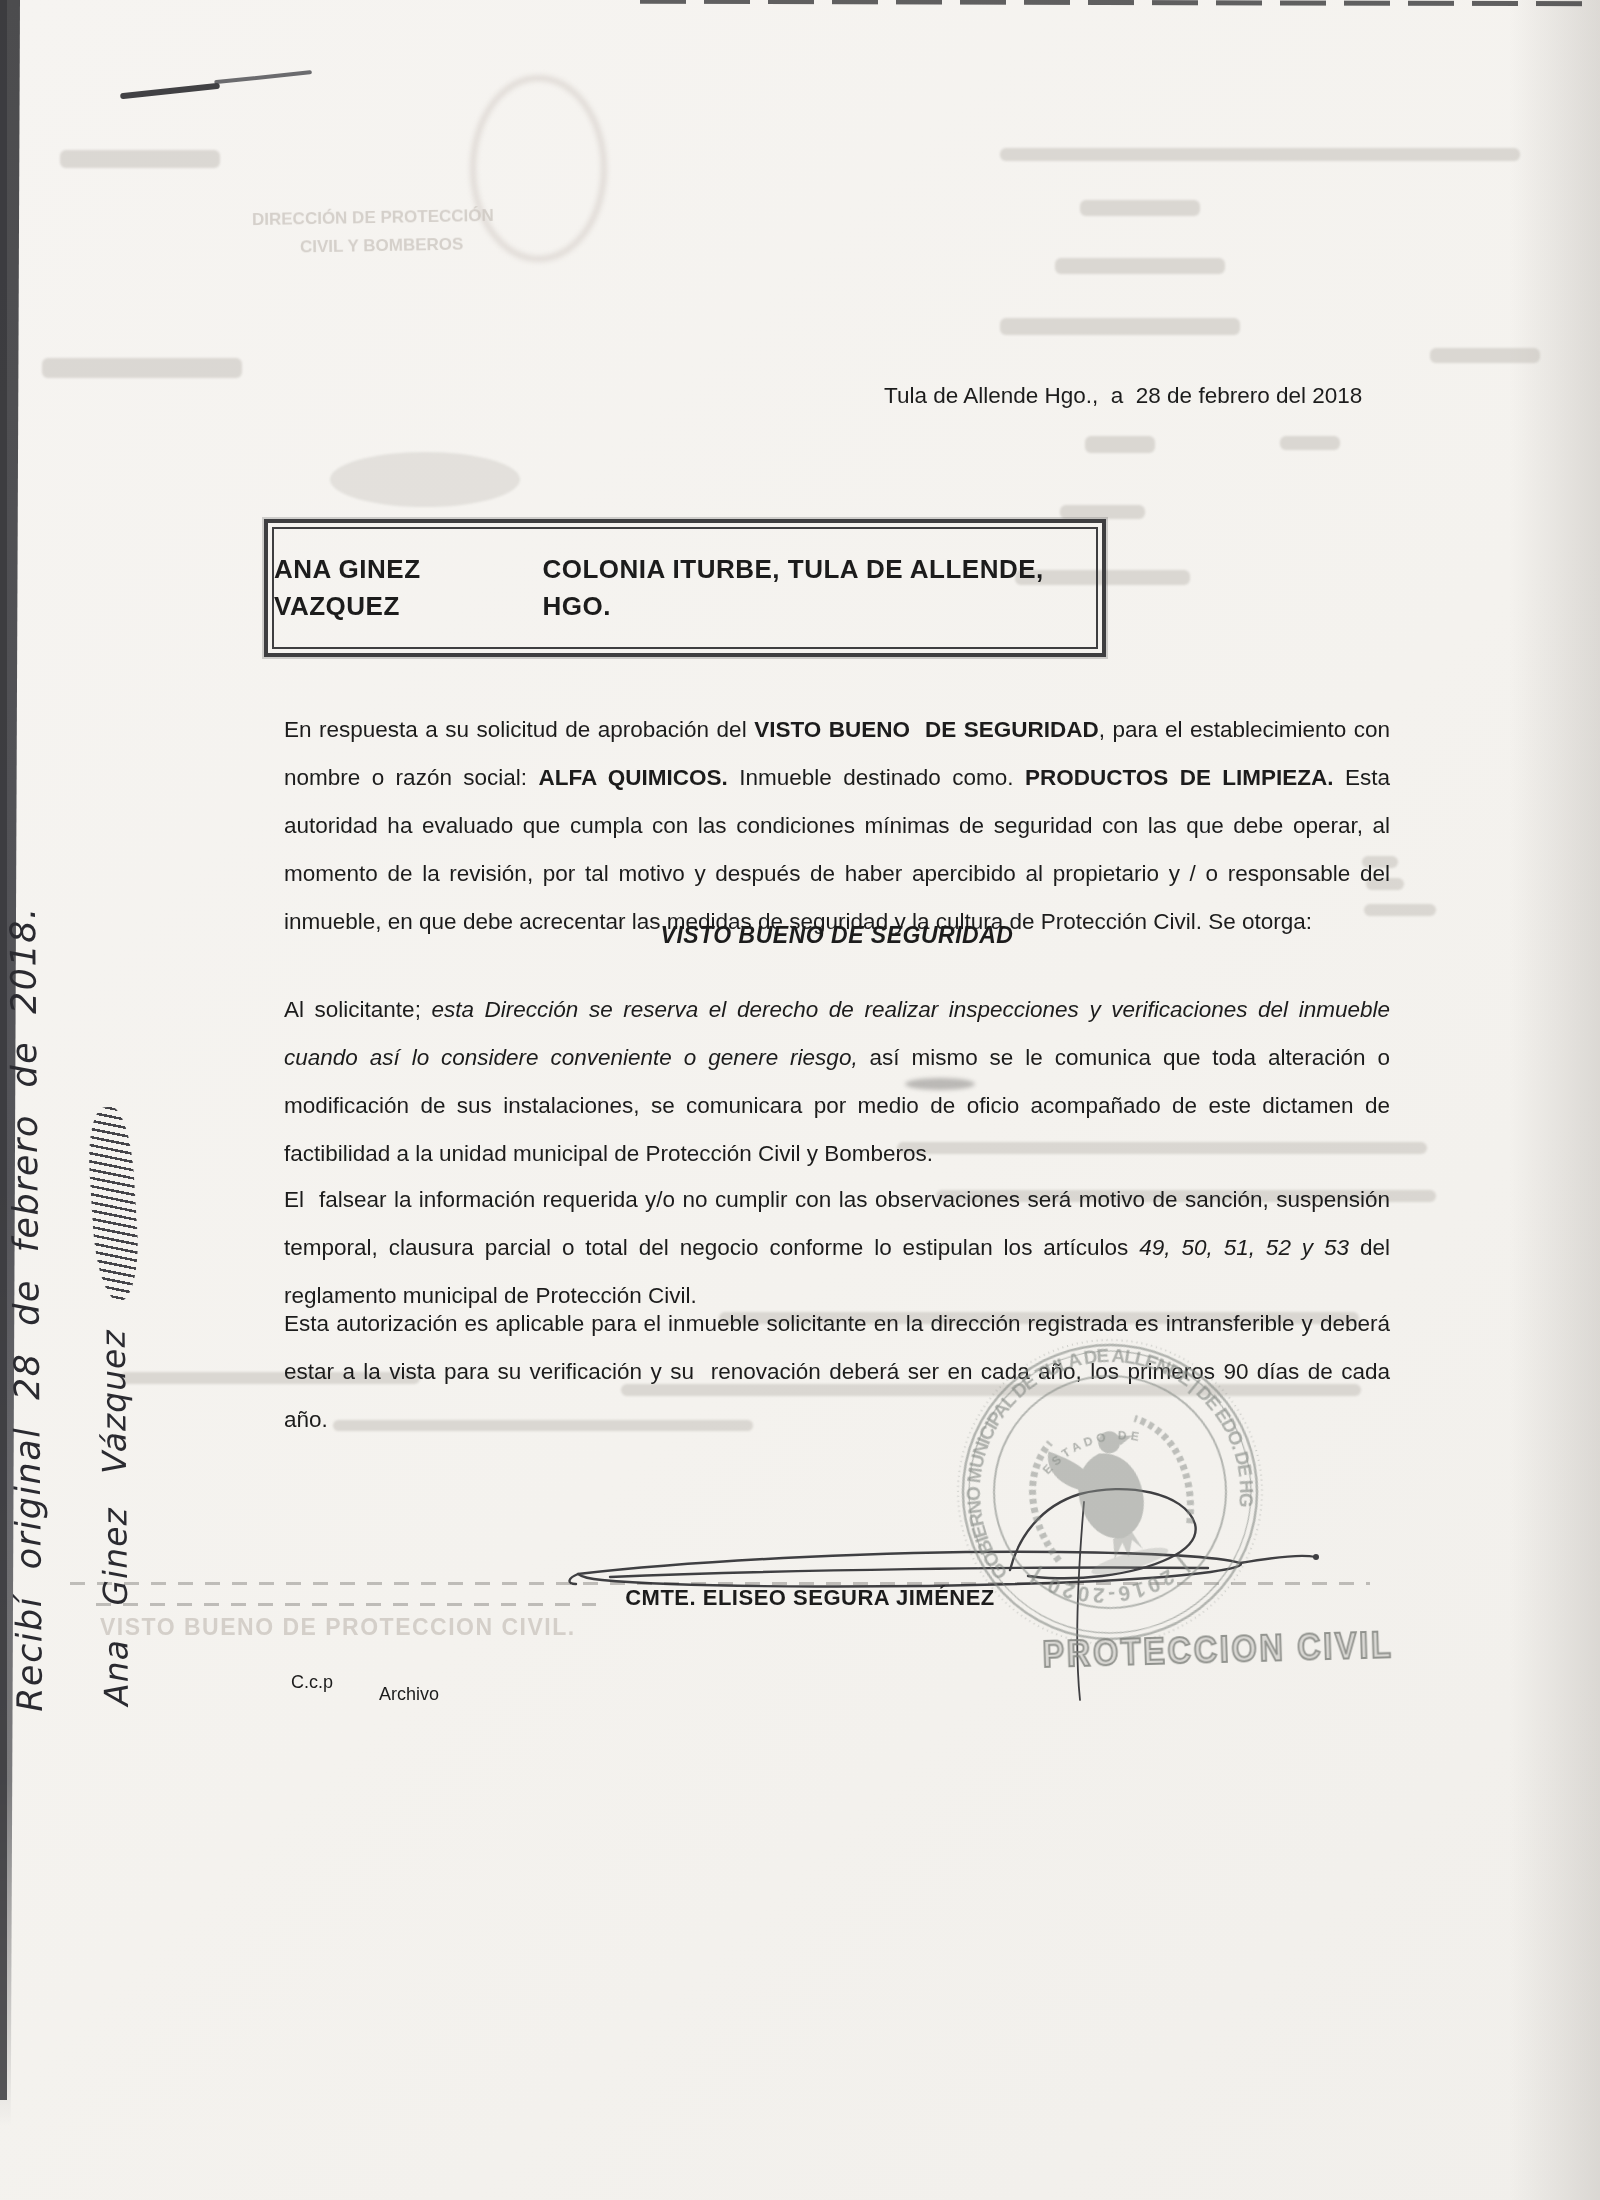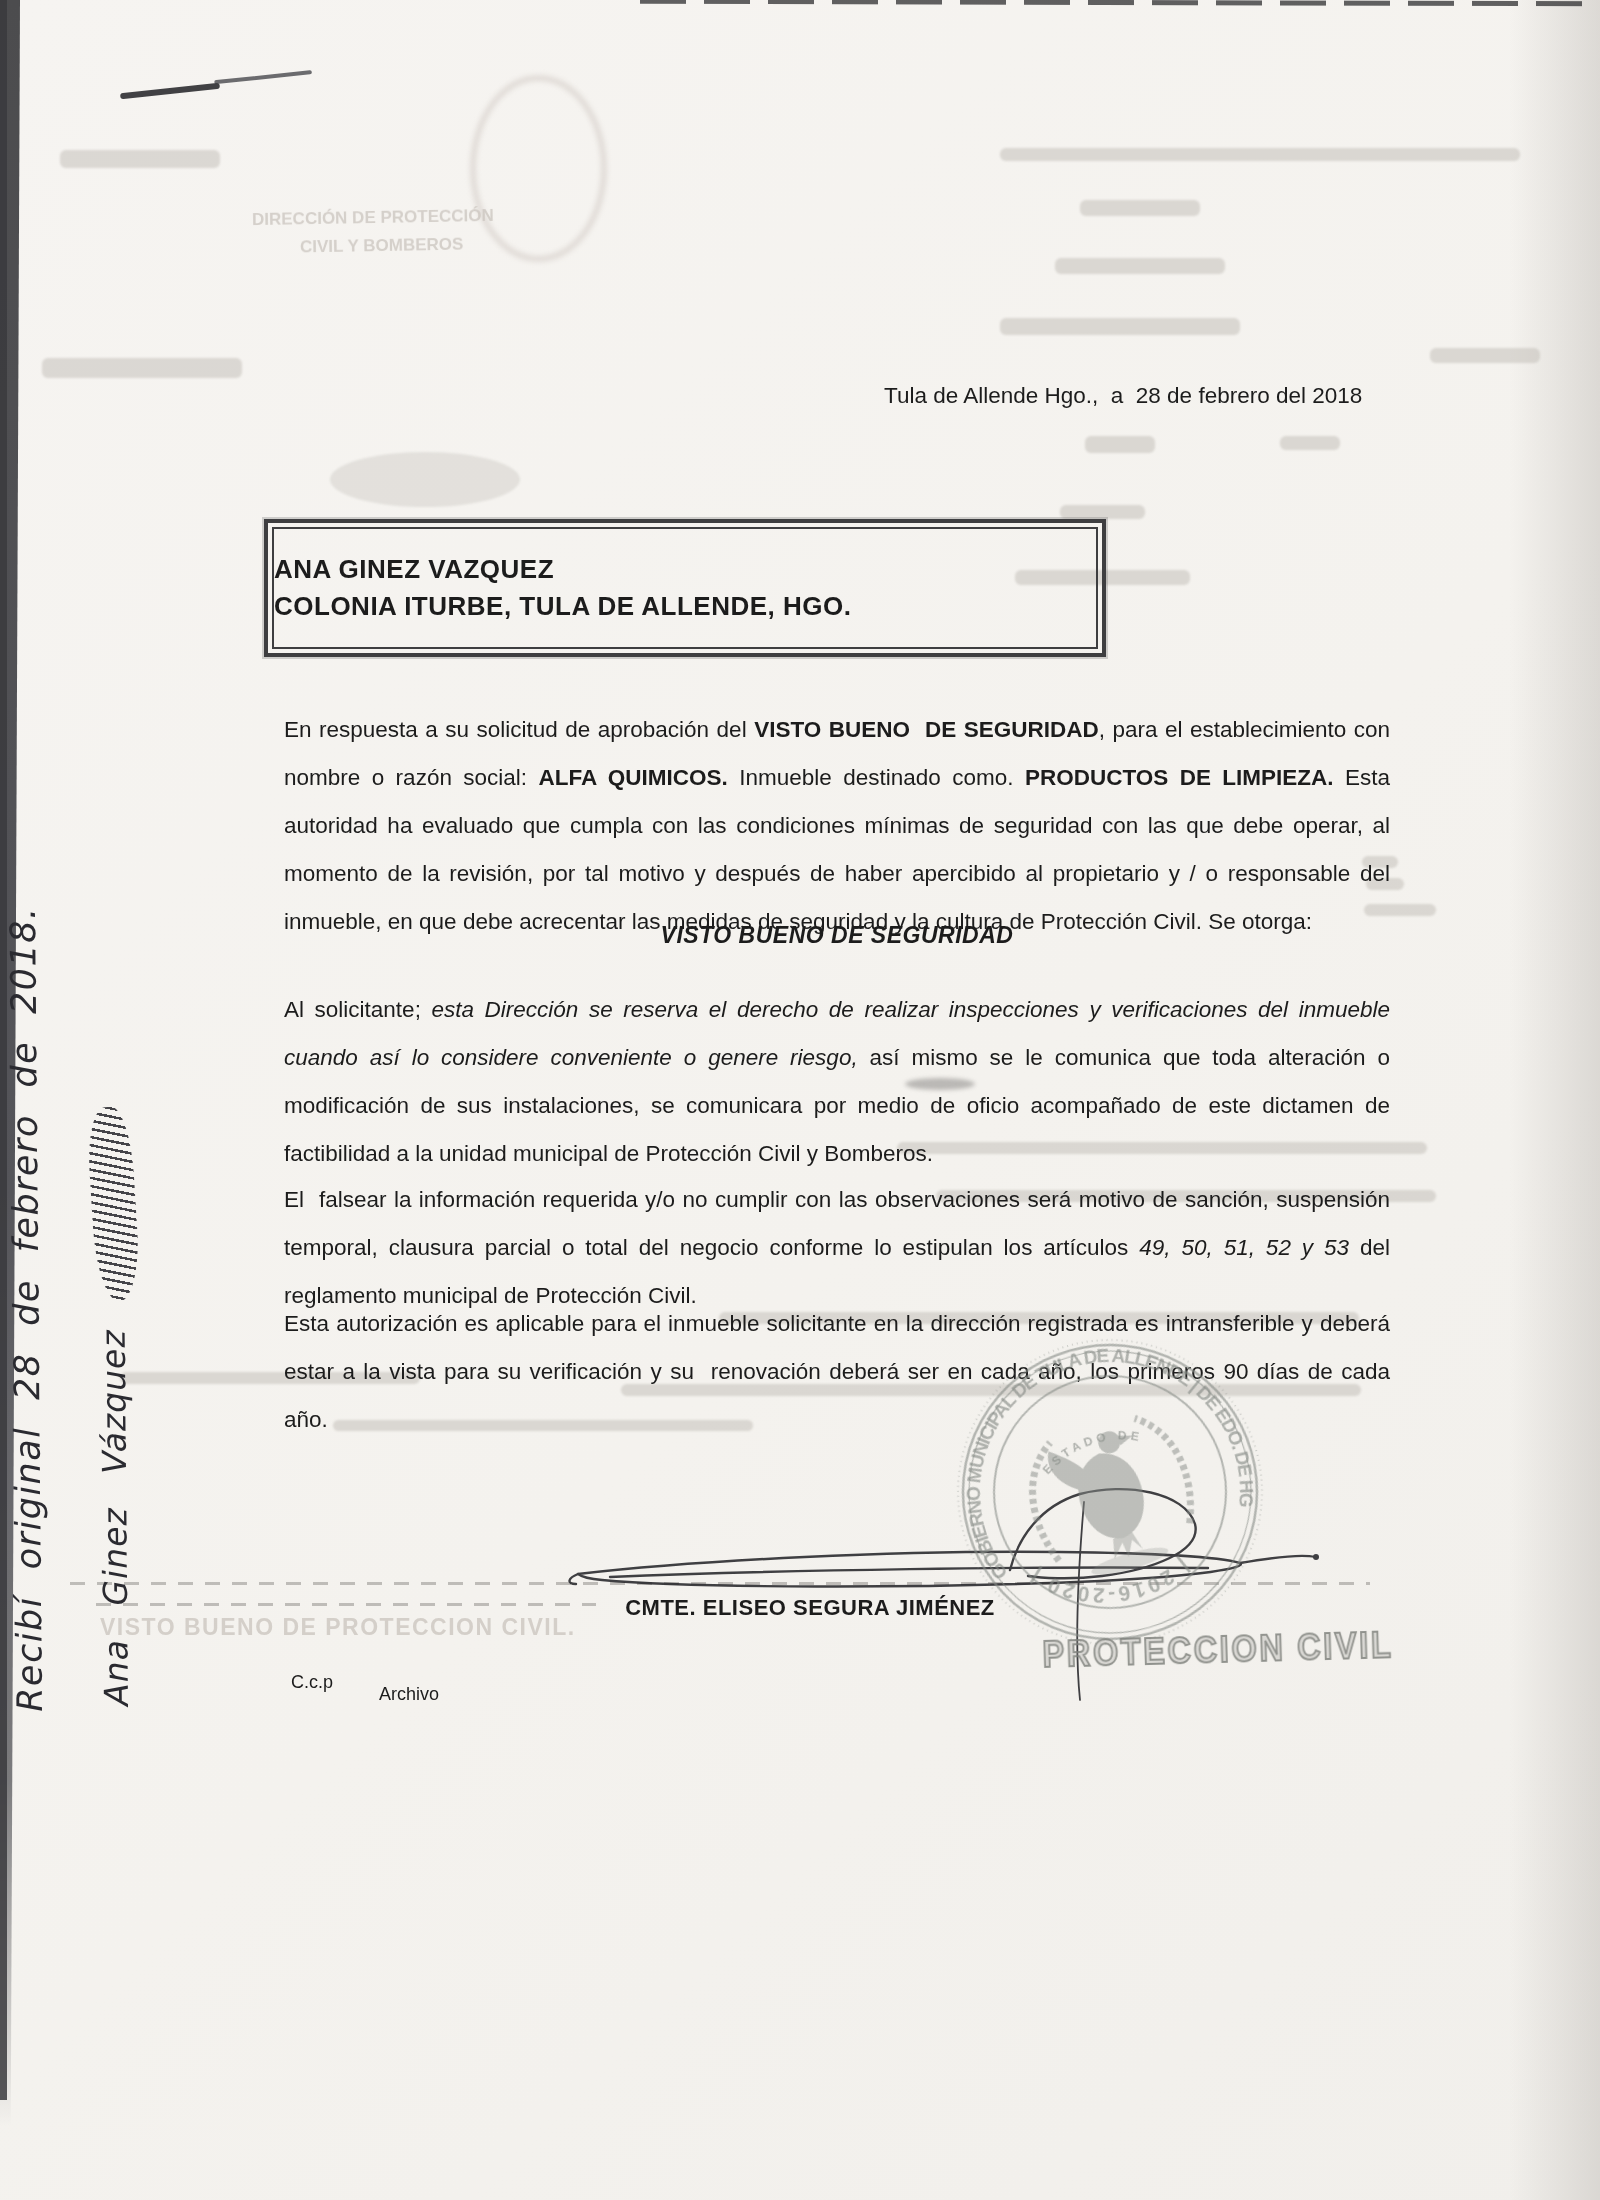--- a/index.html
+++ b/index.html
@@ -24,27 +24,27 @@
     background:repeating-linear-gradient(90deg,rgba(122,119,115,.55) 0 15px,transparent 15px 27px);}
   
   .par{left:284px;width:1106px;font-size:22.5px;line-height:48px;text-align:justify;
        white-space:pre-wrap;z-index:5;}
   .seg-b{font-weight:bold;} .seg-i{font-style:italic;} .seg-n{}
   .dateline{font-size:22.5px;z-index:5;white-space:pre;}
   .slogan{font-size:22px;font-style:italic;z-index:5;white-space:pre;}
   .addr-outer{left:264px;top:519px;width:826px;height:122px;border:4px solid #3e3e40;
        padding:4px;z-index:5;box-shadow:0 0 0 2px rgba(90,90,90,.25);}
   .addr-inner{width:100%;height:100%;border:2px solid #3e3e40;box-sizing:border-box;
-       display:flex;flex-direction:column;justify-content:center;}
+       display:flex;flex-direction:row;justify-content:center;align-items:center;}
   .addr-inner div{font-size:26px;font-weight:bold;line-height:37px;letter-spacing:.5px;}
   .heading{left:284px;top:922px;width:1106px;text-align:center;font-size:23px;font-weight:bold;
        font-style:italic;letter-spacing:.5px;z-index:5;}
   .closing{left:548px;width:400px;text-align:center;font-size:22.5px;line-height:35px;z-index:5;white-space:pre;}
   .signer{left:560px;top:1585px;width:500px;text-align:center;font-size:22px;font-weight:bold;
-       letter-spacing:.5px;z-index:5;margin-top:10px;}
+       letter-spacing:.5px;z-index:5;}
   .ccp{font-size:18px;z-index:5;}
   
   .hand{transform-origin:0 0;transform:rotate(-90.5deg);font-style:italic;color:#2a2a30;
        font-family:"DejaVu Sans",cursive,sans-serif;z-index:6;white-space:nowrap;}
   .hand1{left:10px;top:1712px;width:880px;font-size:35px;letter-spacing:1.5px;word-spacing:14px;}
   .hand2{left:96px;top:1706px;width:730px;font-size:33px;letter-spacing:1px;word-spacing:22px;}
   .scratch{display:inline-block;width:195px;height:44px;margin-left:28px;vertical-align:-12px;
        background:repeating-linear-gradient(105deg,rgba(38,38,44,.85) 0 2.5px,transparent 2.5px 8px);
        border-radius:55% 45% 50% 50%/70% 60% 60% 70%;transform:rotate(-3deg);}
   

